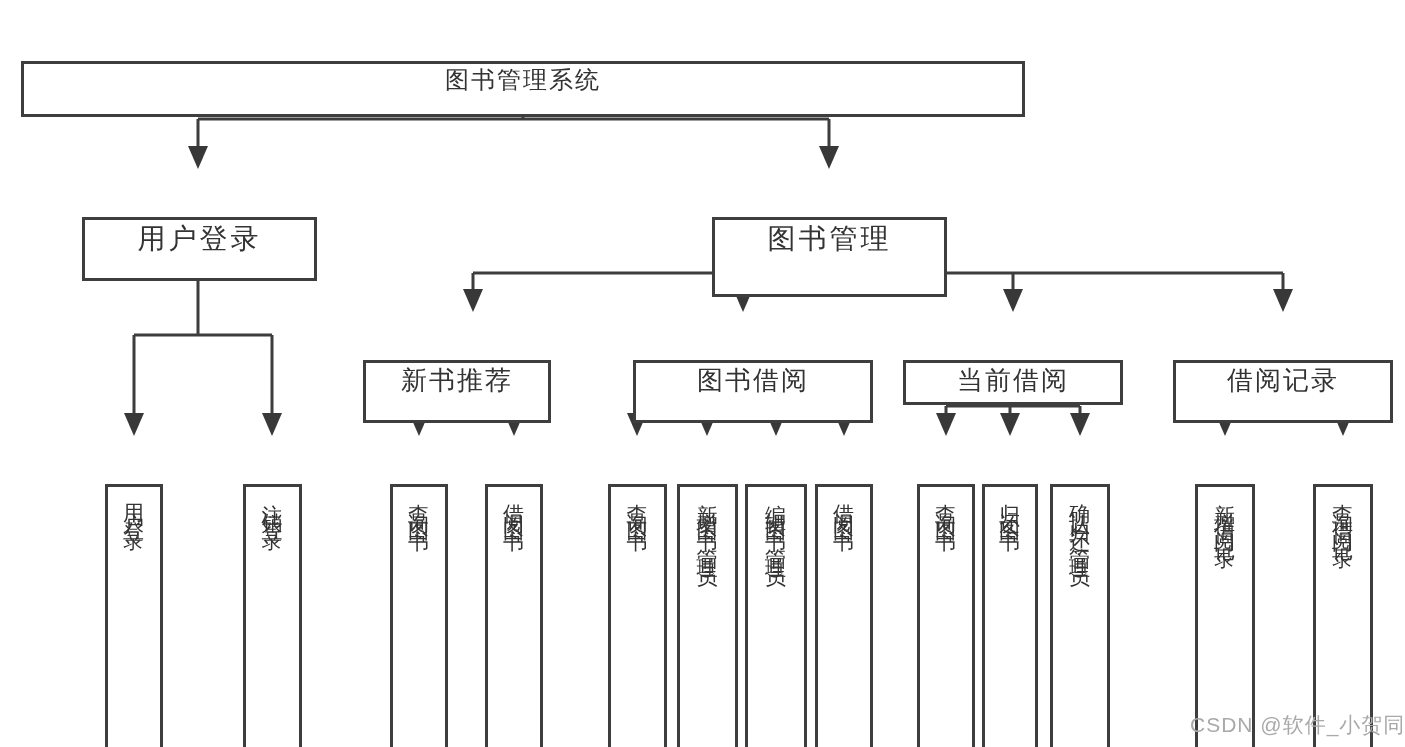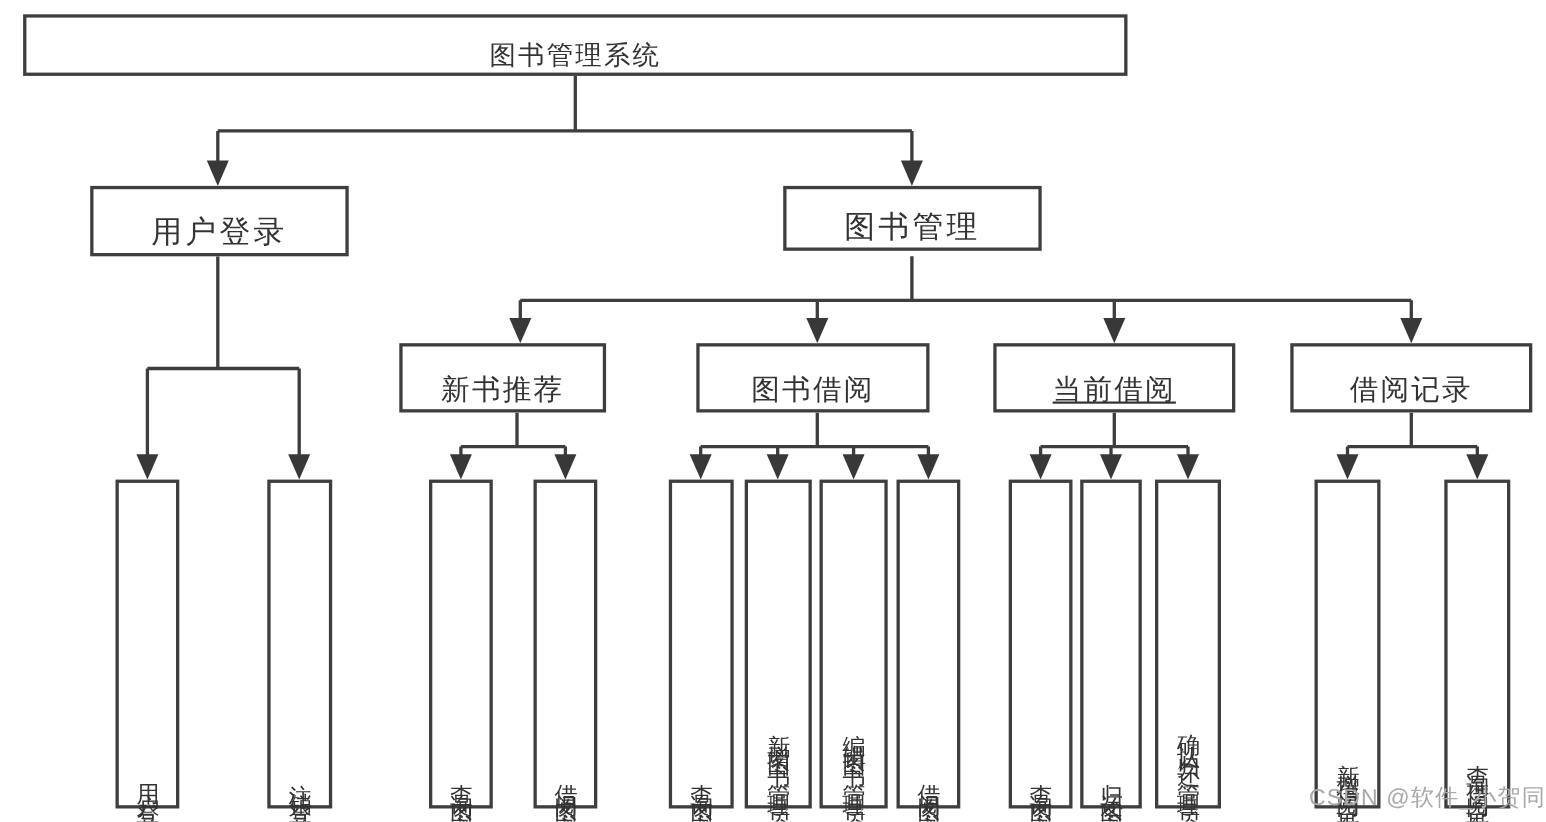--- a/index.html
+++ b/index.html
@@ -6,22 +6,23 @@
   .stage{
     position:relative;width:1405px;height:747px;background:#ffffff;
     font-family:"Liberation Sans","DejaVu Sans",sans-serif;
     color:#333333;overflow:hidden;
   }
   .connectors{position:absolute;left:0;top:0;z-index:1;}
   .connectors path{stroke:#3d3d3d;stroke-width:3;fill:none;}
   .connectors polygon{fill:#383838;stroke:none;}
   .box{
     position:absolute;box-sizing:border-box;background:#ffffff;
-    border:3px solid #3e3e3e;display:flex;align-items:flex-end;justify-content:center;
+    border:3px solid #3e3e3e;display:flex;align-items:flex-start;justify-content:center;
     z-index:2;
+    margin-top:48px;
   }
   .root-box{font-size:24px;letter-spacing:2px;}
   .lvl2-box{font-size:28px;letter-spacing:3px;}
   .lvl3-box{font-size:26px;letter-spacing:2px;}
   .leaf-box{z-index:2;}
   .leaf-box .vtext{
     writing-mode:vertical-rl;text-orientation:mixed;
     font-size:21px;letter-spacing:9px;line-height:1;
   }
   .watermark{
@@ -70,31 +71,31 @@
     <polygon points="1333,413 1353,413 1343,436"></polygon>
   </svg>
 
   <div class="box root-box" style="left:21px;top:13px;width:1004px;height:56px;">
     <span>图书管理系统</span>
   </div>
 
   <div class="box lvl2-box" style="left:82px;top:169px;width:235px;height:64px;">
     <span>用户登录</span>
   </div>
-  <div class="box lvl2-box" style="left:712px;top:169px;width:235px;height:59px;">
+  <div class="box lvl2-box" style="left:712px;top:169px;width:235px;height:80px;">
     <span>图书管理</span>
   </div>
 
   <div class="box lvl3-box" style="left:363px;top:312px;width:188px;height:63px;">
     <span>新书推荐</span>
   </div>
-  <div class="box lvl3-box" style="left:633px;top:312px;width:212px;height:63px;">
+  <div class="box lvl3-box" style="left:633px;top:312px;width:240px;height:63px;">
     <span>图书借阅</span>
   </div>
-  <div class="box lvl3-box" style="left:903px;top:312px;width:220px;height:63px;text-decoration:underline;">
+  <div class="box lvl3-box" style="left:903px;top:312px;width:220px;height:45px;">
     <span>当前借阅</span>
   </div>
   <div class="box lvl3-box" style="left:1173px;top:312px;width:220px;height:63px;">
     <span>借阅记录</span>
   </div>
 
   <div class="box leaf-box" style="left:105px;top:436px;width:58px;height:299px;">
     <span class="vtext">用户登录</span>
   </div>
   <div class="box leaf-box" style="left:243px;top:436px;width:59px;height:299px;">

